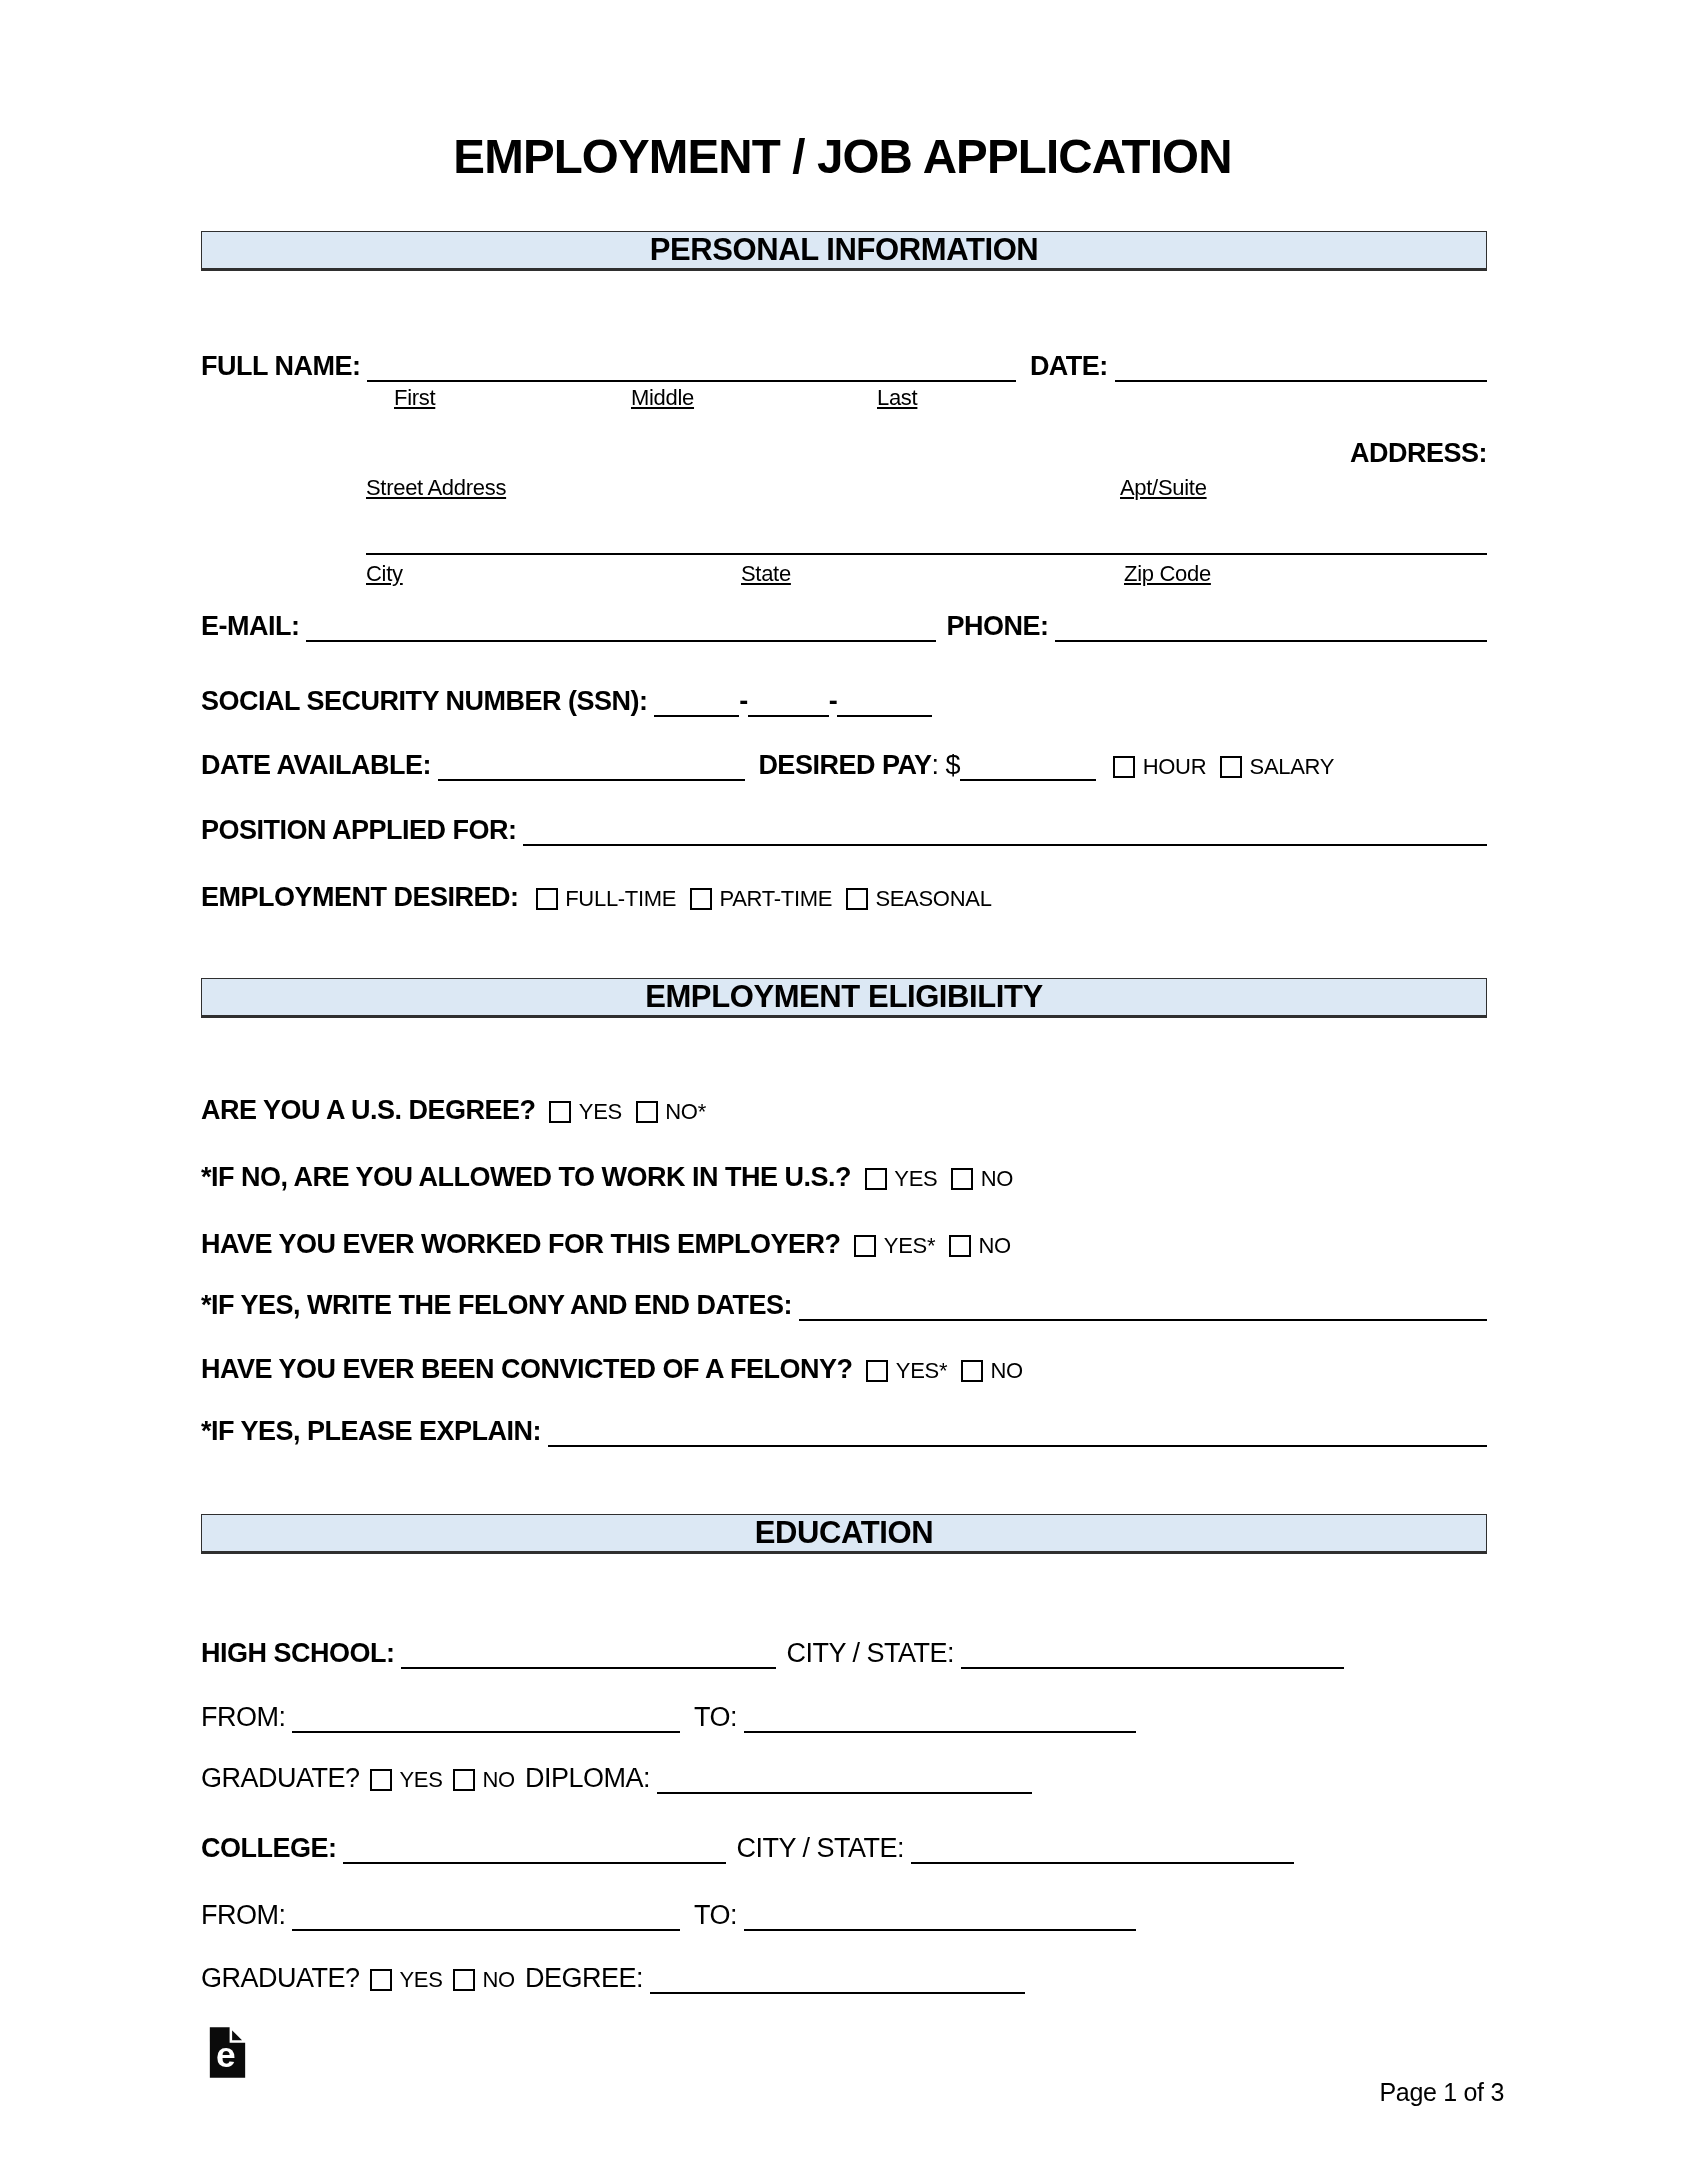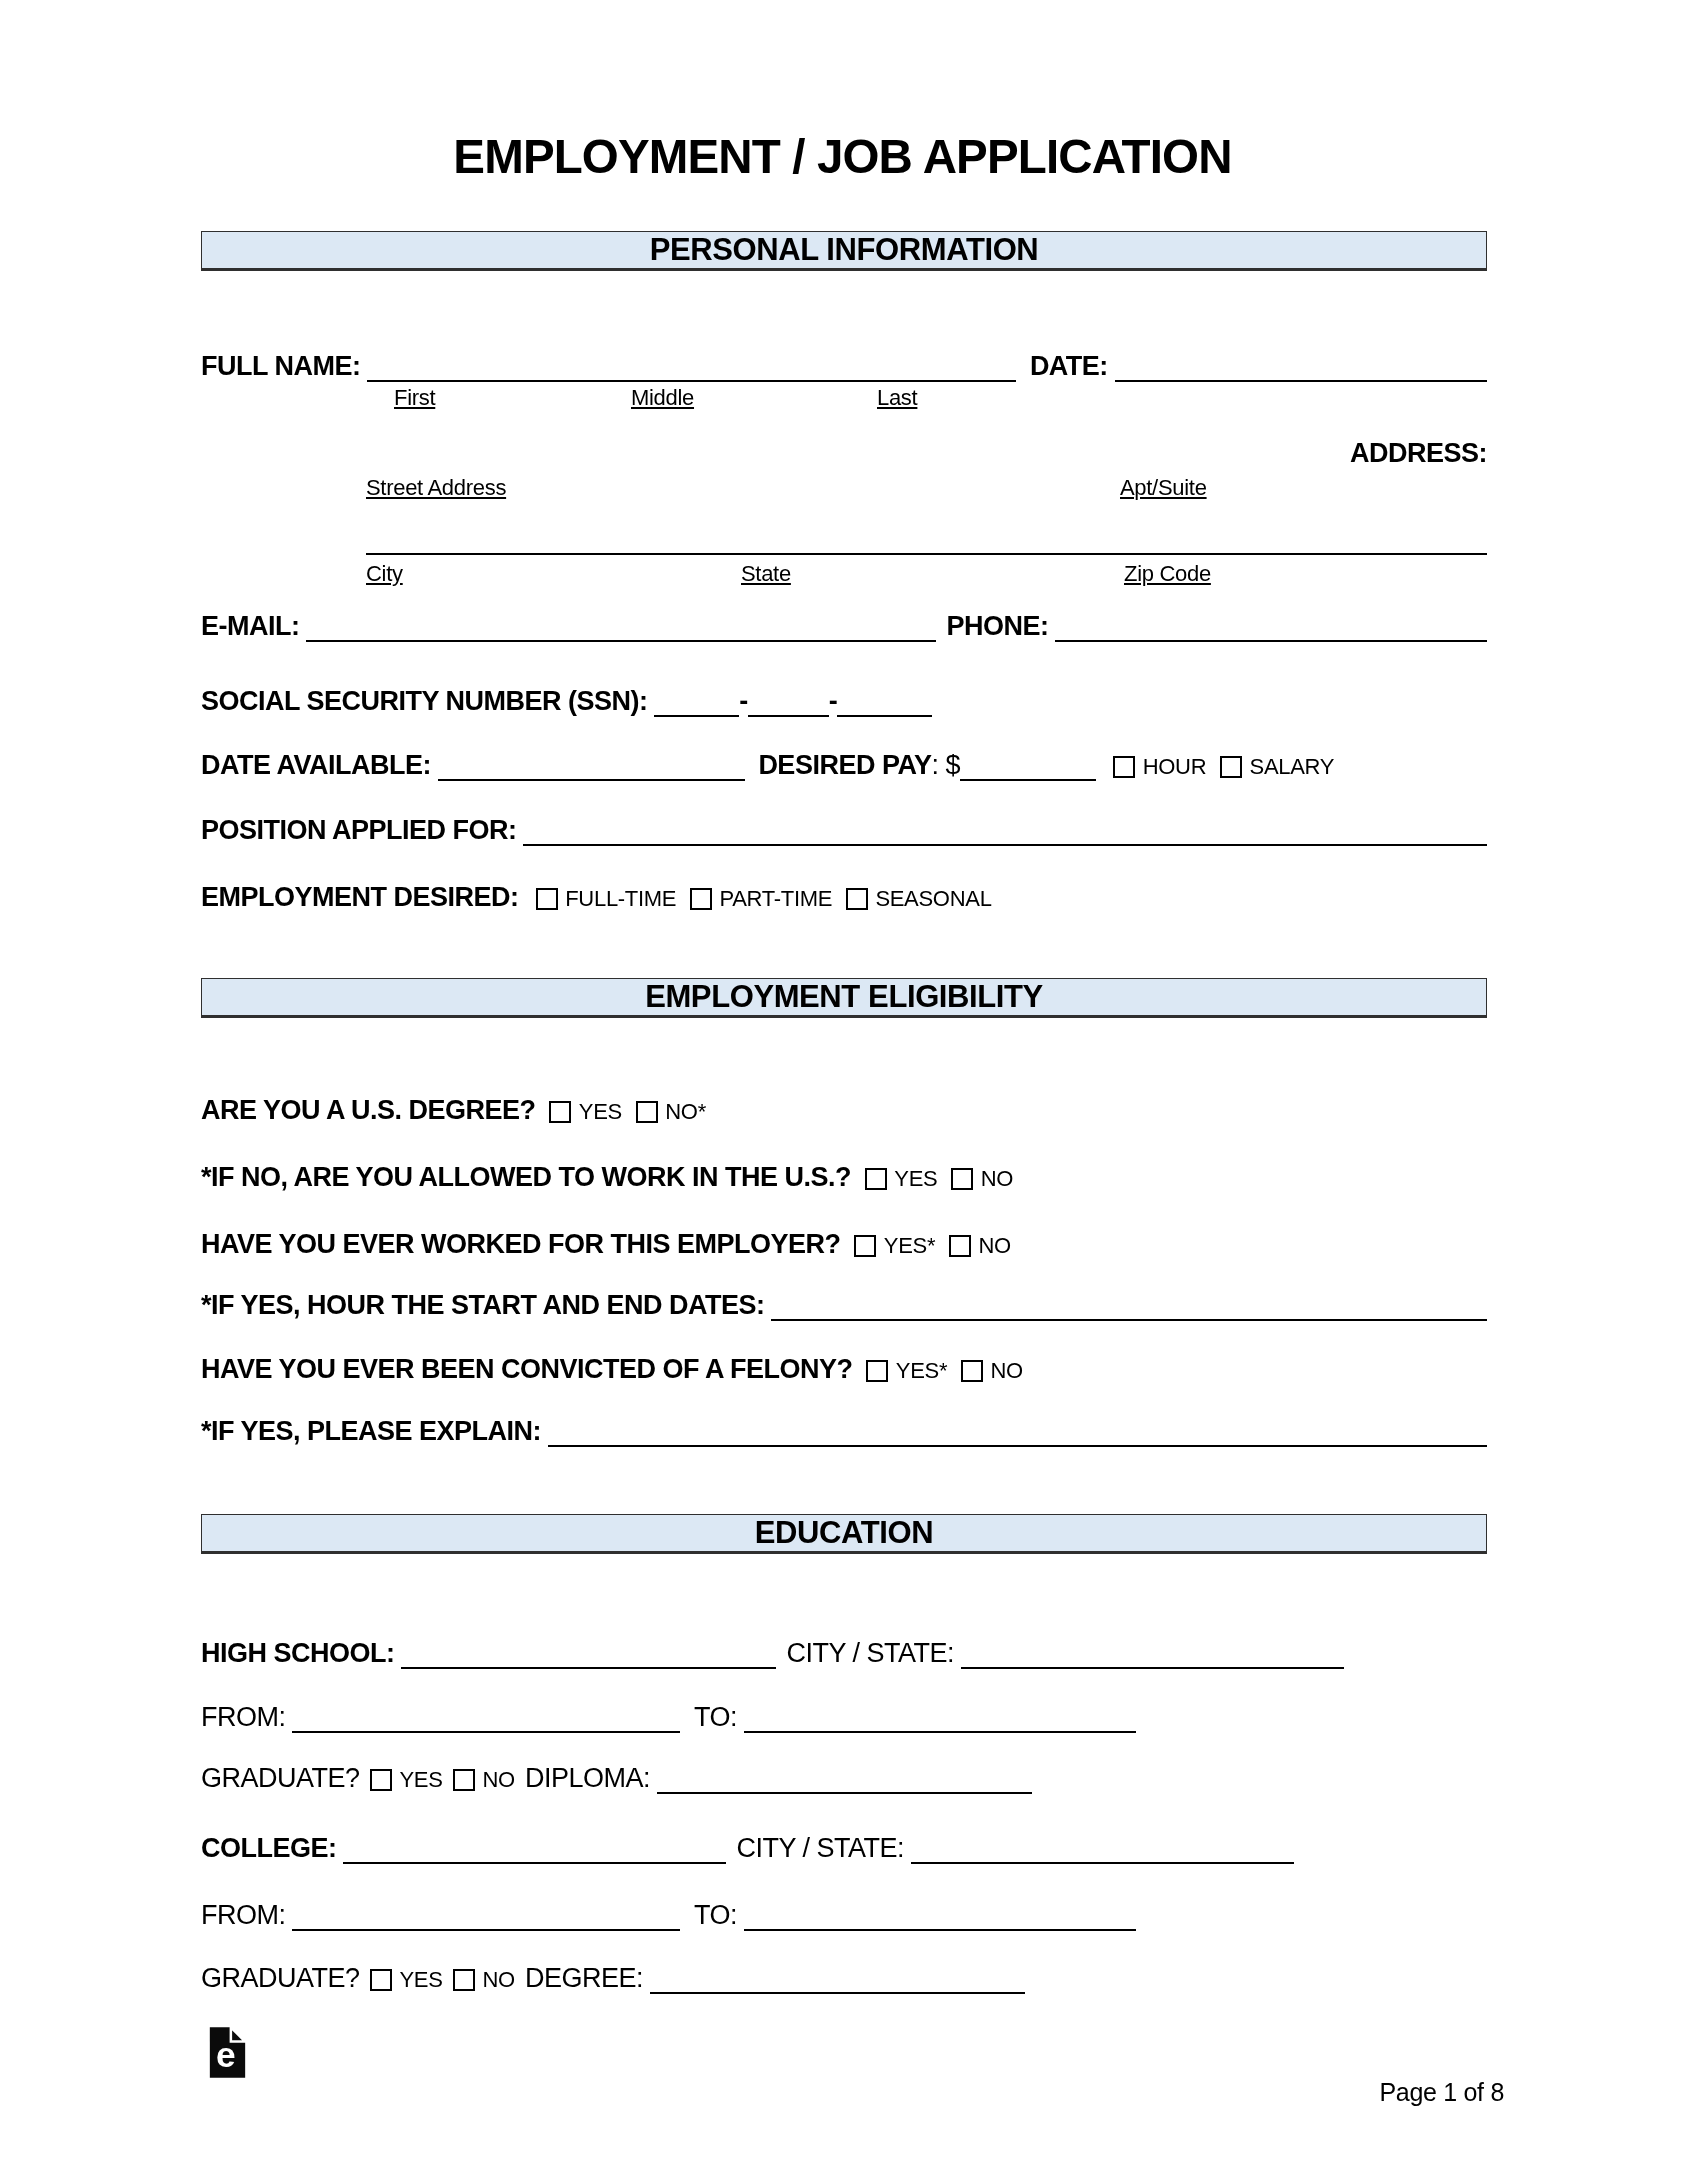--- a/index.html
+++ b/index.html
@@ -175,21 +175,21 @@
     <span class="cb"></span>
     <span class="opt">YES*</span>
   </span>
   <span class="grp ml16">
     <span class="cb"></span>
     <span class="opt">NO</span>
   </span>
 </div>
 
 <div class="row" style="top:1290px;">
-  <span class="lbl-b">*IF YES, HOUR THE START AND END DATES:</span>
+  <span class="lbl-b">*IF YES, WRITE THE FELONY AND END DATES:</span>
   <span class="line ml8 grow"></span>
 </div>
 
 <div class="row" style="top:1354px;">
   <span class="lbl-b">HAVE YOU EVER BEEN CONVICTED OF A FELONY?</span>
   <span class="grp ml16">
     <span class="cb"></span>
     <span class="opt">YES*</span>
   </span>
   <span class="grp ml16">
@@ -263,14 +263,14 @@
   <span class="line ml8" style="width:375px;"></span>
 </div>
 
 <div class="logo">
   <svg width="37" height="53" viewBox="0 0 44 62" xmlns="http://www.w3.org/2000/svg">
     <path d="M1 1 H26 L43 18 V61 H1 Z" fill="#0b0b0b"></path>
     <path d="M26 1 L26 18 H43 Z" fill="#0b0b0b" stroke="#ffffff" stroke-width="3"></path>
     <text x="20" y="48" text-anchor="middle" font-size="42" font-weight="bold" fill="#ffffff" font-family="Liberation Sans, DejaVu Sans, sans-serif">e</text>
   </svg>
 </div>
-<div class="footer-page">Page 1 of 8</div>
+<div class="footer-page">Page 1 of 3</div>
 
 
 </body></html>

